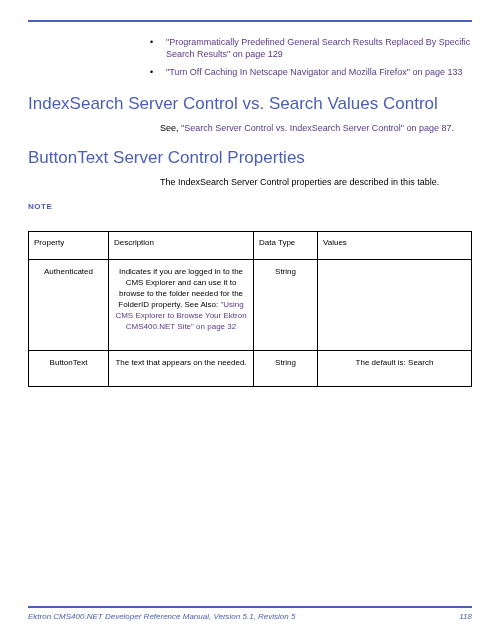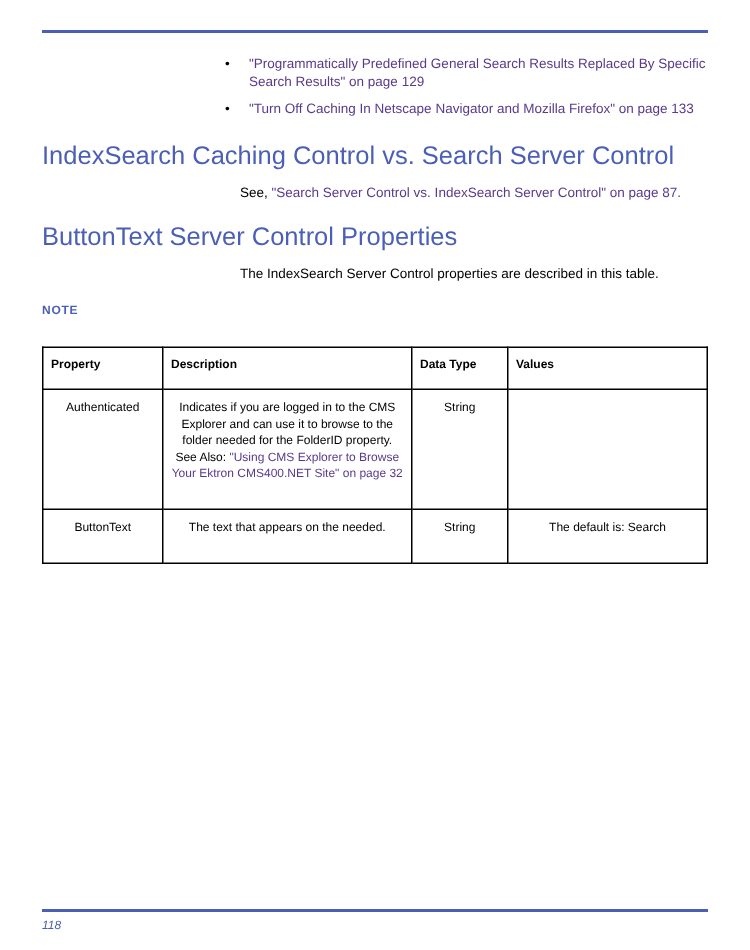--- a/index.html
+++ b/index.html
@@ -71,32 +71,32 @@
   table.prop-table {
     width: 100%;
     border-collapse: collapse;
     font-size: 8px;
     margin-bottom: 0;
   }
   table.prop-table th {
     border: 1px solid #000;
     padding: 6px 5px 12px 5px;
     text-align: left;
-    font-weight: bold;
+    font-weight: normal;
     vertical-align: top;
   }
   table.prop-table td {
     border: 1px solid #000;
     padding: 6px 5px 18px 5px;
     text-align: center;
     vertical-align: top;
     line-height: 11px;
   }
   .col-prop { width: 80px; }
-  .col-desc { width: 166px; }
+  .col-desc { width: 145px; }
   .col-type { width: 64px; }
   .col-vals { }
   .cell-link { color: #5a3a8a; }
   .footer {
     position: absolute;
     left: 28px;
     right: 28px;
     bottom: 12px;
   }
   .footer-rule {
@@ -121,21 +121,21 @@
   <div class="bullet-row">
     <span class="bullet-dot">•</span>
     <span class="bullet-text xref">"Programmatically Predefined General Search Results Replaced By Specific Search Results" on page 129</span>
   </div>
   <div class="bullet-row">
     <span class="bullet-dot">•</span>
     <span class="bullet-text xref">"Turn Off Caching In Netscape Navigator and Mozilla Firefox" on page 133</span>
   </div>
 </div>
 
-<h1 class="section-heading">IndexSearch Caching Control vs. Search Server Control</h1>
+<h1 class="section-heading">IndexSearch Server Control vs. Search Values Control</h1>
 
 <div class="indented-para">
   <span>See, </span><span class="xref">"Search Server Control vs. IndexSearch Server Control" on page 87.</span>
 </div>
 
 <h1 class="section-heading">ButtonText Server Control Properties</h1>
 
 <div class="indented-para">The IndexSearch Server Control properties are described in this table.</div>
 
 <div class="note-row">
@@ -167,15 +167,16 @@
       </td>
       <td>String</td>
       <td>The default is: Search</td>
     </tr>
   </tbody>
 </table>
 
 <div class="footer">
   <div class="footer-rule"></div>
   <div class="footer-line">
+    <span>Ektron CMS400.NET Developer Reference Manual, Version 5.1, Revision 5</span>
     <span>118</span>
   </div>
 </div>
 
 </body></html>

